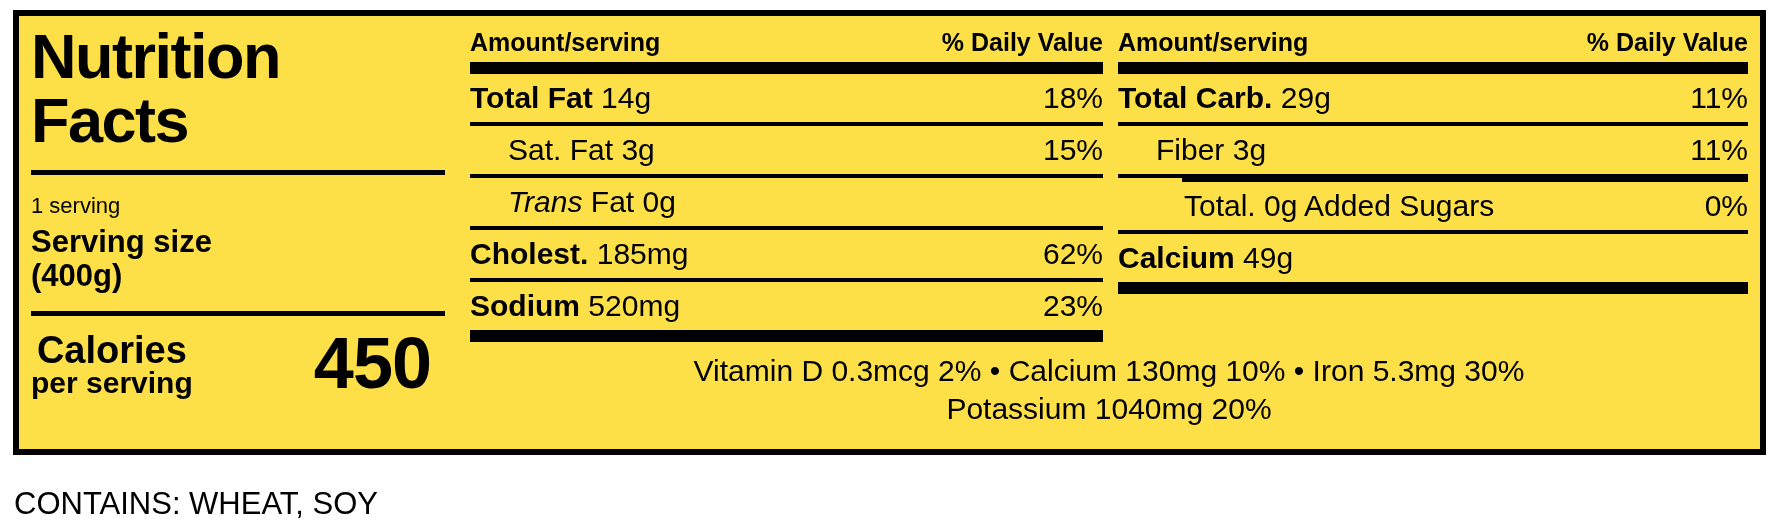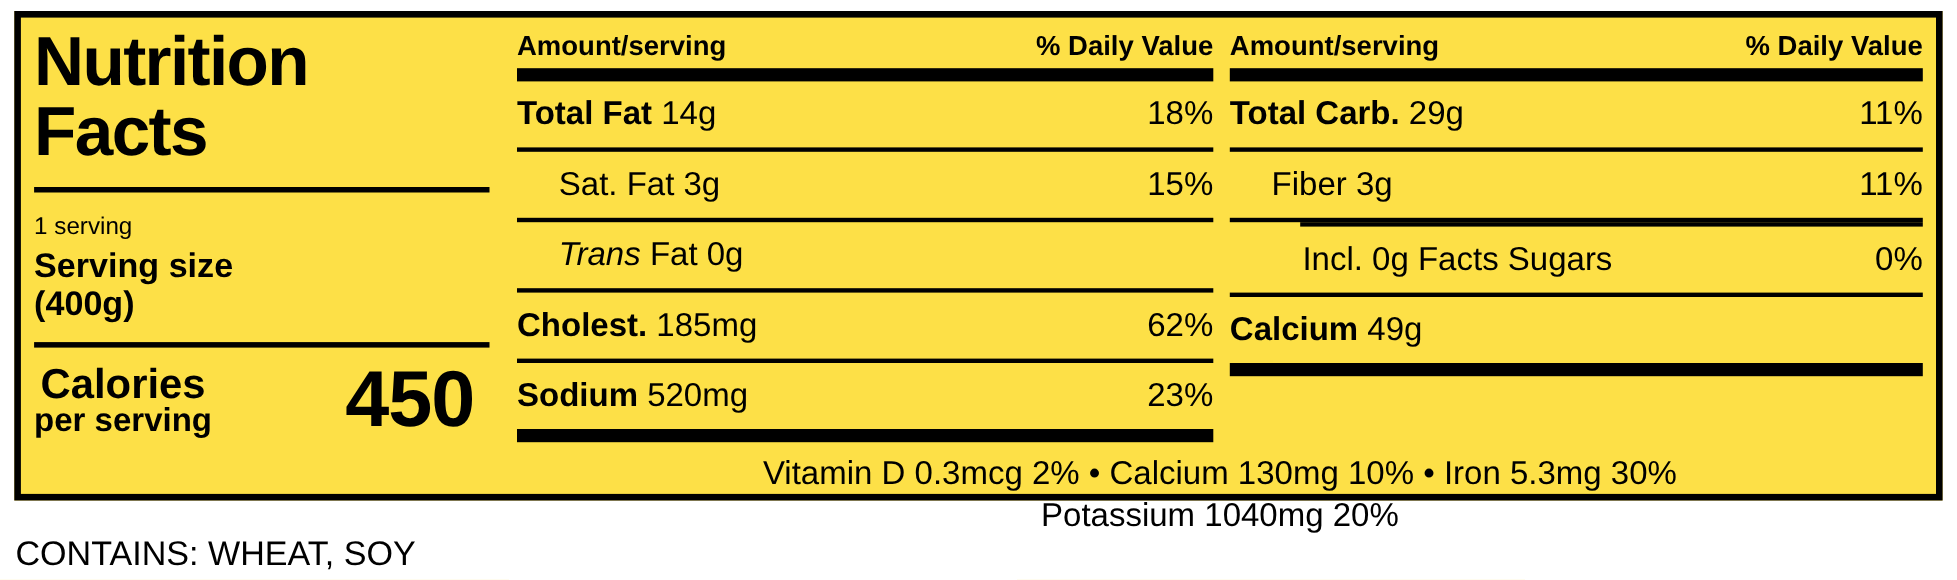--- a/index.html
+++ b/index.html
@@ -34,21 +34,21 @@
   .table-area { flex:none; padding-left:25px; display:flex; flex-direction:column;text-align:center; }
   .cols { display:flex; }
   .ncol { width:633px; flex:none; display:flex; flex-direction:column; }
   .ncol.right { width:630px; margin-left:15px; }
   .col-head {
     height:40px; display:flex; justify-content:space-between; align-items:flex-end;
     font-size:25px; font-weight:bold; padding-bottom:5px;
   }
   .thickbar { height:12px; background:#000; width:100%; }
   .nrow {
-    height:60px; display:flex; justify-content:space-between; align-items:center;
+    height:48px; display:flex; justify-content:space-between; align-items:center;
     font-size:30px;
   }
   .nrow .nm-wrap { white-space:pre; }
   .nrow .bold { font-weight:bold; }
   .nrow .italic { font-style:italic; }
   .nrow .dv { font-weight:normal; }
   .nrow.indent1 { padding-left:38px; }
   .nrow.indent2 { padding-left:66px; }
   .rule { height:4px; background:#000; }
   .rule.indented { margin-left:64px; }
@@ -127,21 +127,21 @@
               <span class="dv">11%</span>
             </div>
             <div class="rule"></div>
             <div class="nrow indent1">
               <span class="nm-wrap"><span class="">Fiber</span> 3g</span>
               <span class="dv">11%</span>
             </div>
             <div class="rule"></div>
             <div class="rule indented"></div>
             <div class="nrow indent2">
-              <span class="nm-wrap"><span class="">Incl. 0g Facts Sugars</span></span>
+              <span class="nm-wrap"><span class="">Total. 0g Added Sugars</span></span>
               <span class="dv">0%</span>
             </div>
             <div class="rule"></div>
             <div class="nrow indent0">
               <span class="nm-wrap"><span class="bold">Calcium</span> 49g</span>
               <span class="dv"></span>
             </div>
           </div>
         <div class="thickbar"></div>
       </div>

